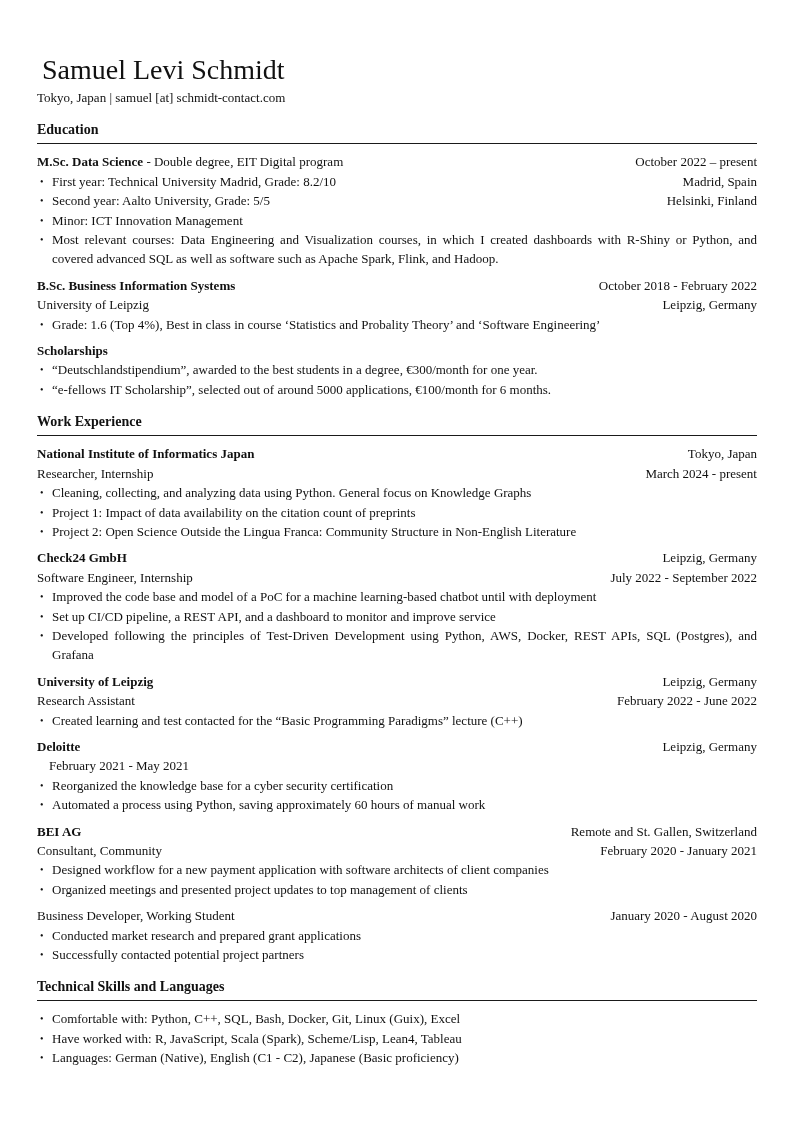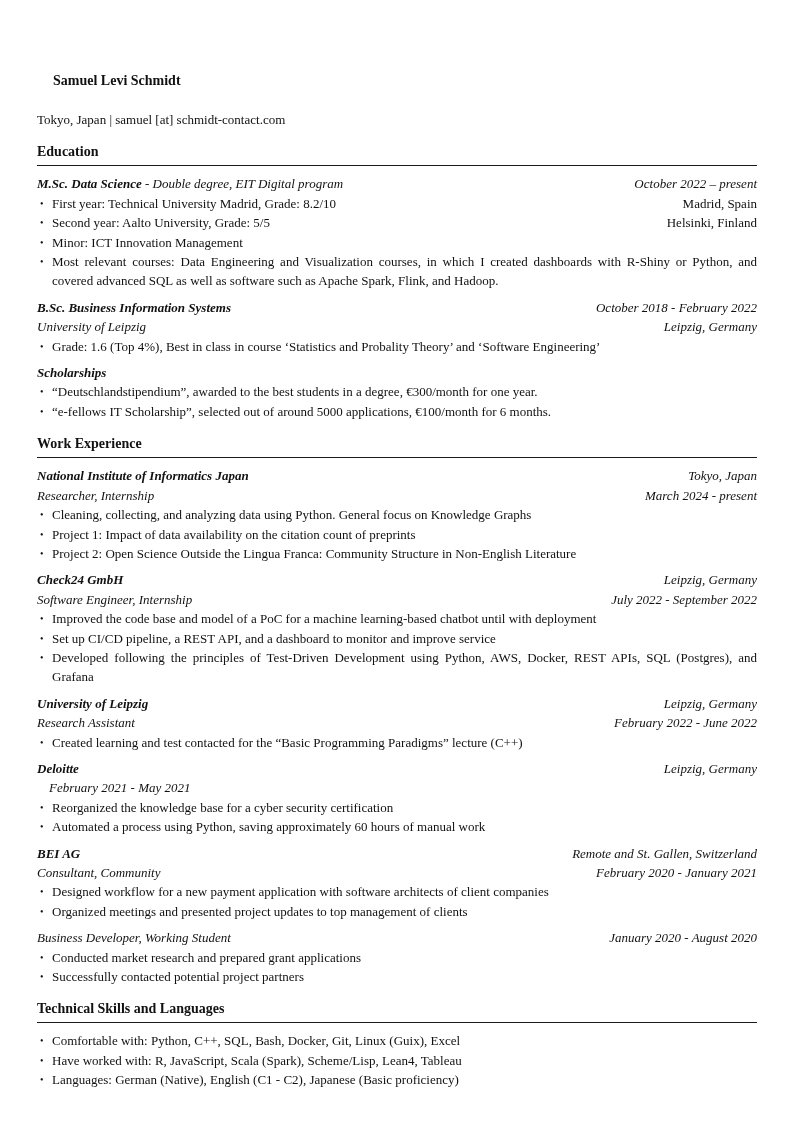--- a/index.html
+++ b/index.html
@@ -10,36 +10,36 @@
     box-sizing: border-box;
     padding: 52px 37px 0 37px;
     background: #ffffff;
     color: #111111;
     font-family: "Liberation Serif", "DejaVu Serif", serif;
     font-size: 13px;
     line-height: 19.4px;
     overflow: hidden;
   }
   .name {
-    font-size: 14px;
+    font-size: 28px;
     line-height: 26px;
-    font-weight: bold;
-    margin: 16px;
+    font-weight: normal;
+    margin: 5px;
   }
   .contact { margin-top: 2px; }
   .sec-title {
     font-size: 14px;
     line-height: 19px;
     font-weight: bold;
     margin: 13px 0 8px 0;
     padding-bottom: 4px;
     border-bottom: 1.2px solid #1a1a1a;
   }
   .entry + .entry { margin-top: 7px; }
-  .row { display: flex; justify-content: space-between; align-items: flex-end; font-style: italic; }
+  .row { display: flex; justify-content: space-between; align-items: flex-end; }
   .row-left { flex: 1 1 auto; }
   .row-right { flex: 0 0 auto; white-space: nowrap; text-align: right; padding-left: 12px; }
   .b { font-weight: bold; }
   ul.bullets { list-style: none; margin: 0; padding: 0; }
   ul.bullets li {
     position: relative;
     padding-left: 15px;
     text-align: justify;
   }
   ul.bullets li::before {

